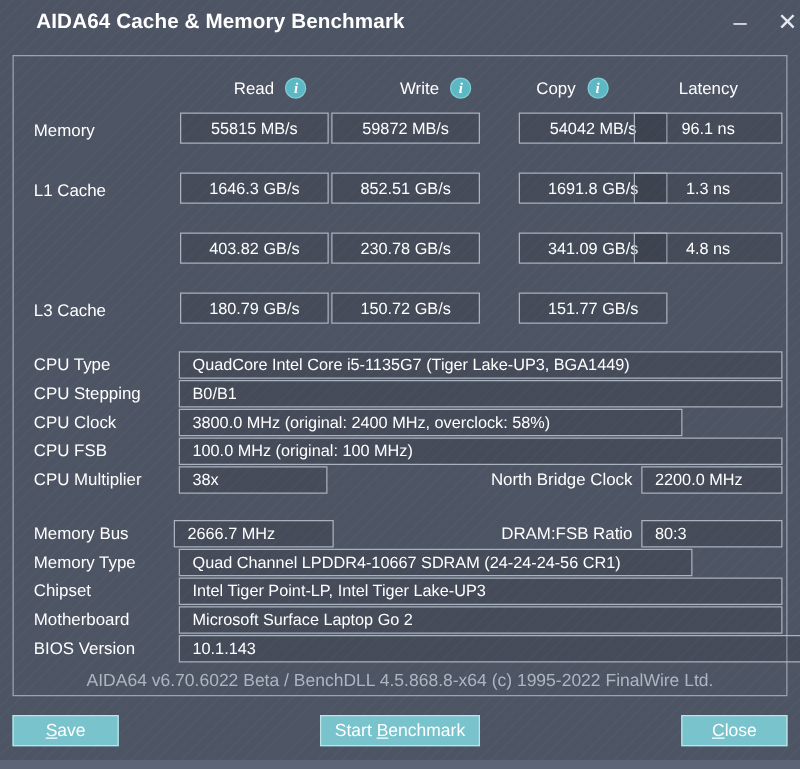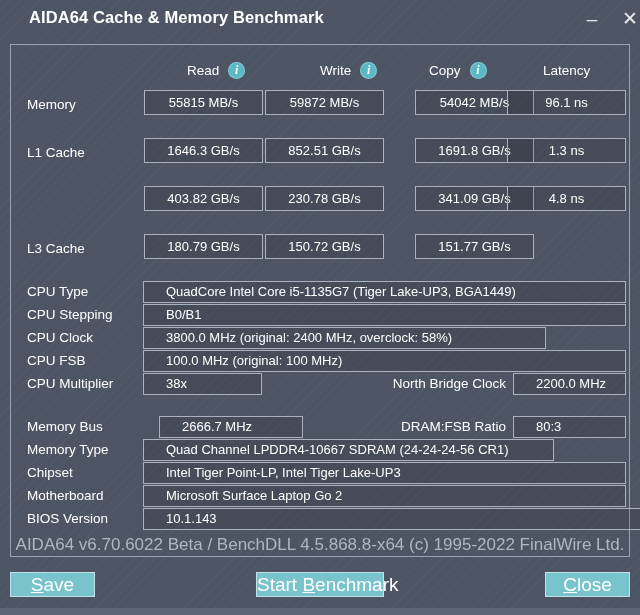--- a/index.html
+++ b/index.html
@@ -150,55 +150,55 @@
   }
   .det-box {
     position: absolute;
     box-sizing: border-box;
     height: 22px;
     border: 1px solid #aab2bf;
     background: rgba(0,0,0,0.10);
     color: #ffffff;
     font-size: 13px;
     line-height: 20px;
-    padding-left: 22px;
+    padding-left: 10px;
     white-space: nowrap;
     overflow: hidden;
   }
   .det-mid-label {
     position: absolute;
     font-size: 13.5px;
     color: #ffffff;
     white-space: nowrap;
     text-align: right;
   }
 
   
   #verstrip {
     position: absolute;
     left: 0;
     top: 487px;
     width: 618px;
     height: 25px;
-    font-size: 17px;
+    font-size: 14px;
     color: #aeb6c2;
     text-align: center;
     line-height: 25px;
     white-space: nowrap;
   }
 
   
   .btn {
     position: absolute;
     box-sizing: border-box;
     height: 25px;
     background: #79c3cd;
     border: 1px solid #bfe3e8;
     color: #ffffff;
-    font-size: 19px;
+    font-size: 14px;
     line-height: 23px;
     text-align: center;
     cursor: pointer;
     user-select: none;
     white-space: nowrap;
   }
   .btn u { text-decoration: underline; }
   #btn-save  { left: 10px;  top: 572px; width: 85px; }
   #btn-start { left: 256px; top: 572px; width: 128px; }
   #btn-close-b { left: 545px; top: 572px; width: 85px; }
@@ -282,21 +282,21 @@
 
     <div class="det-label" style="top:308px">CPU FSB</div>
     <div class="det-box" style="left:132px; top:305px; width:483px">100.0 MHz  (original: 100 MHz)</div>
 
     <div class="det-label" style="top:331px">CPU Multiplier</div>
     <div class="det-box" style="left:132px; top:328px; width:119px">38x</div>
     <div class="det-mid-label" style="left:310px; top:331px; width:185px">North Bridge Clock</div>
     <div class="det-box" style="left:502px; top:328px; width:113px">2200.0 MHz</div>
 
     <div class="det-label" style="top:374px">Memory Bus</div>
-    <div class="det-box" style="left:148px; top:371px; width:144px">2666.7 MHz</div>
+    <div class="det-box" style="left:128px; top:371px; width:128px">2666.7 MHz</div>
     <div class="det-mid-label" style="left:310px; top:374px; width:185px">DRAM:FSB Ratio</div>
     <div class="det-box" style="left:502px; top:371px; width:113px">80:3</div>
 
     <div class="det-label" style="top:397px">Memory Type</div>
     <div class="det-box" style="left:132px; top:394px; width:411px">Quad Channel LPDDR4-10667 SDRAM  (24-24-24-56 CR1)</div>
 
     <div class="det-label" style="top:420px">Chipset</div>
     <div class="det-box" style="left:132px; top:417px; width:483px">Intel Tiger Point-LP, Intel Tiger Lake-UP3</div>
 
     <div class="det-label" style="top:443px">Motherboard</div>

